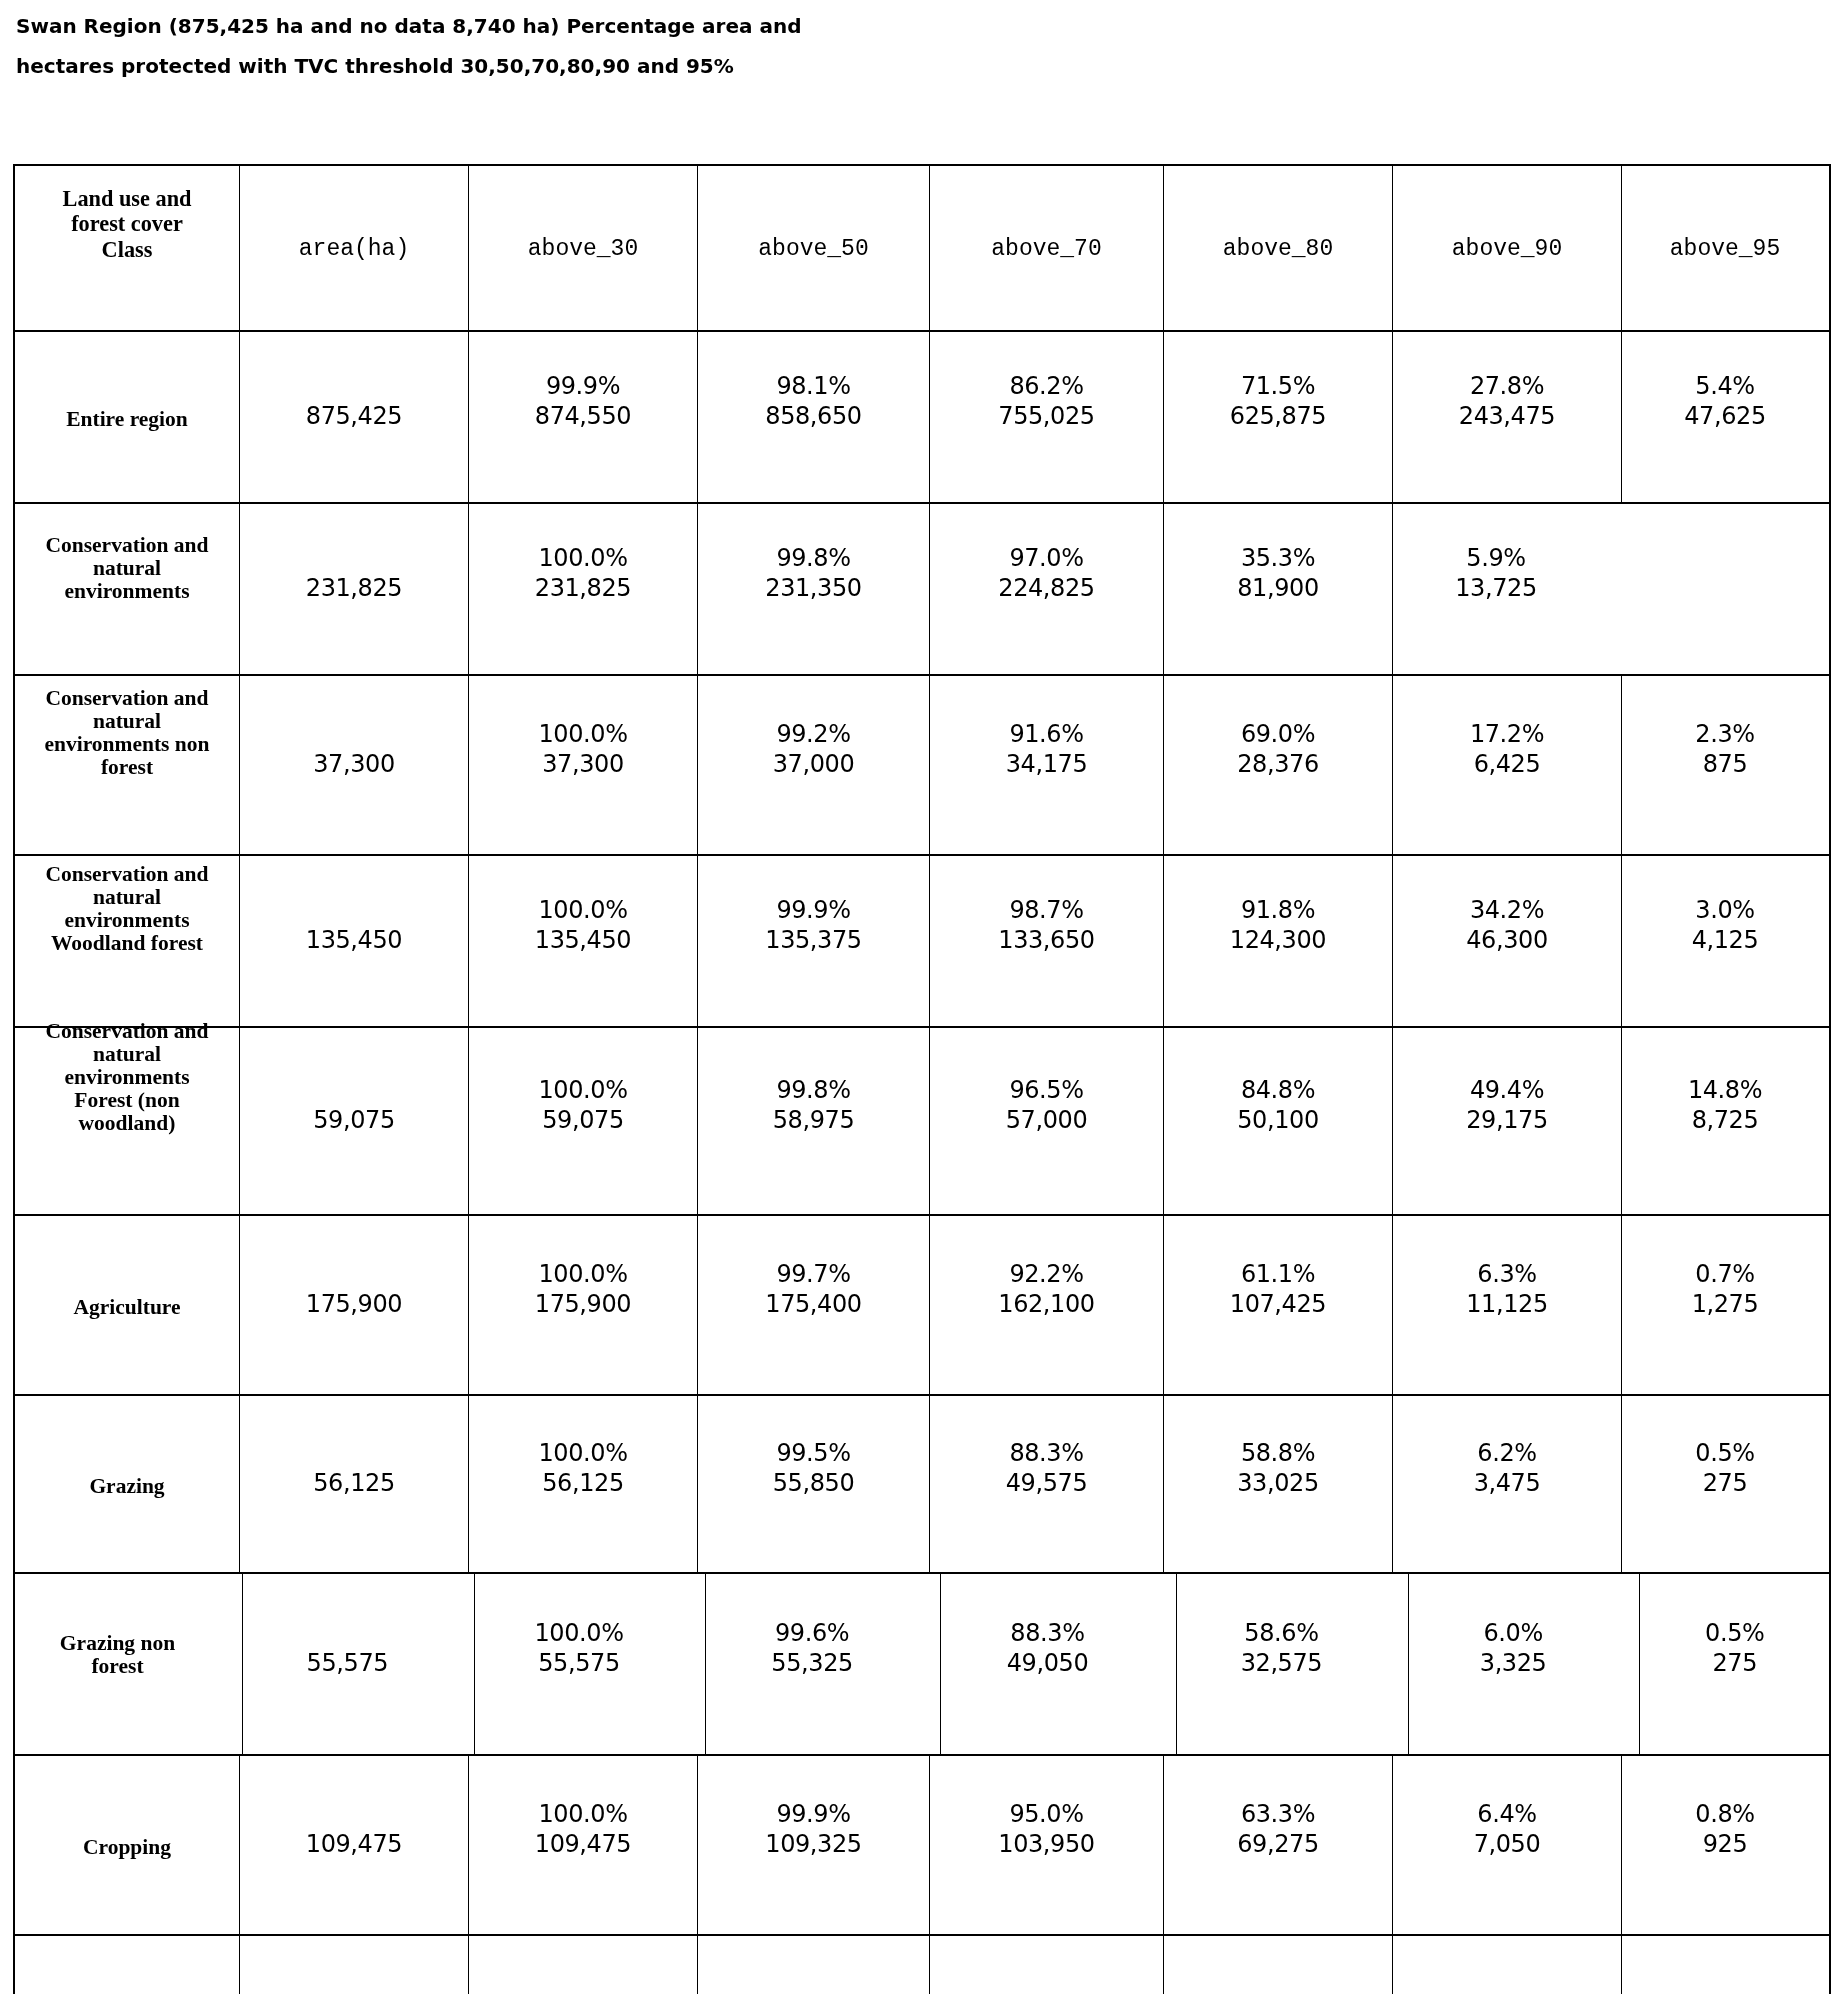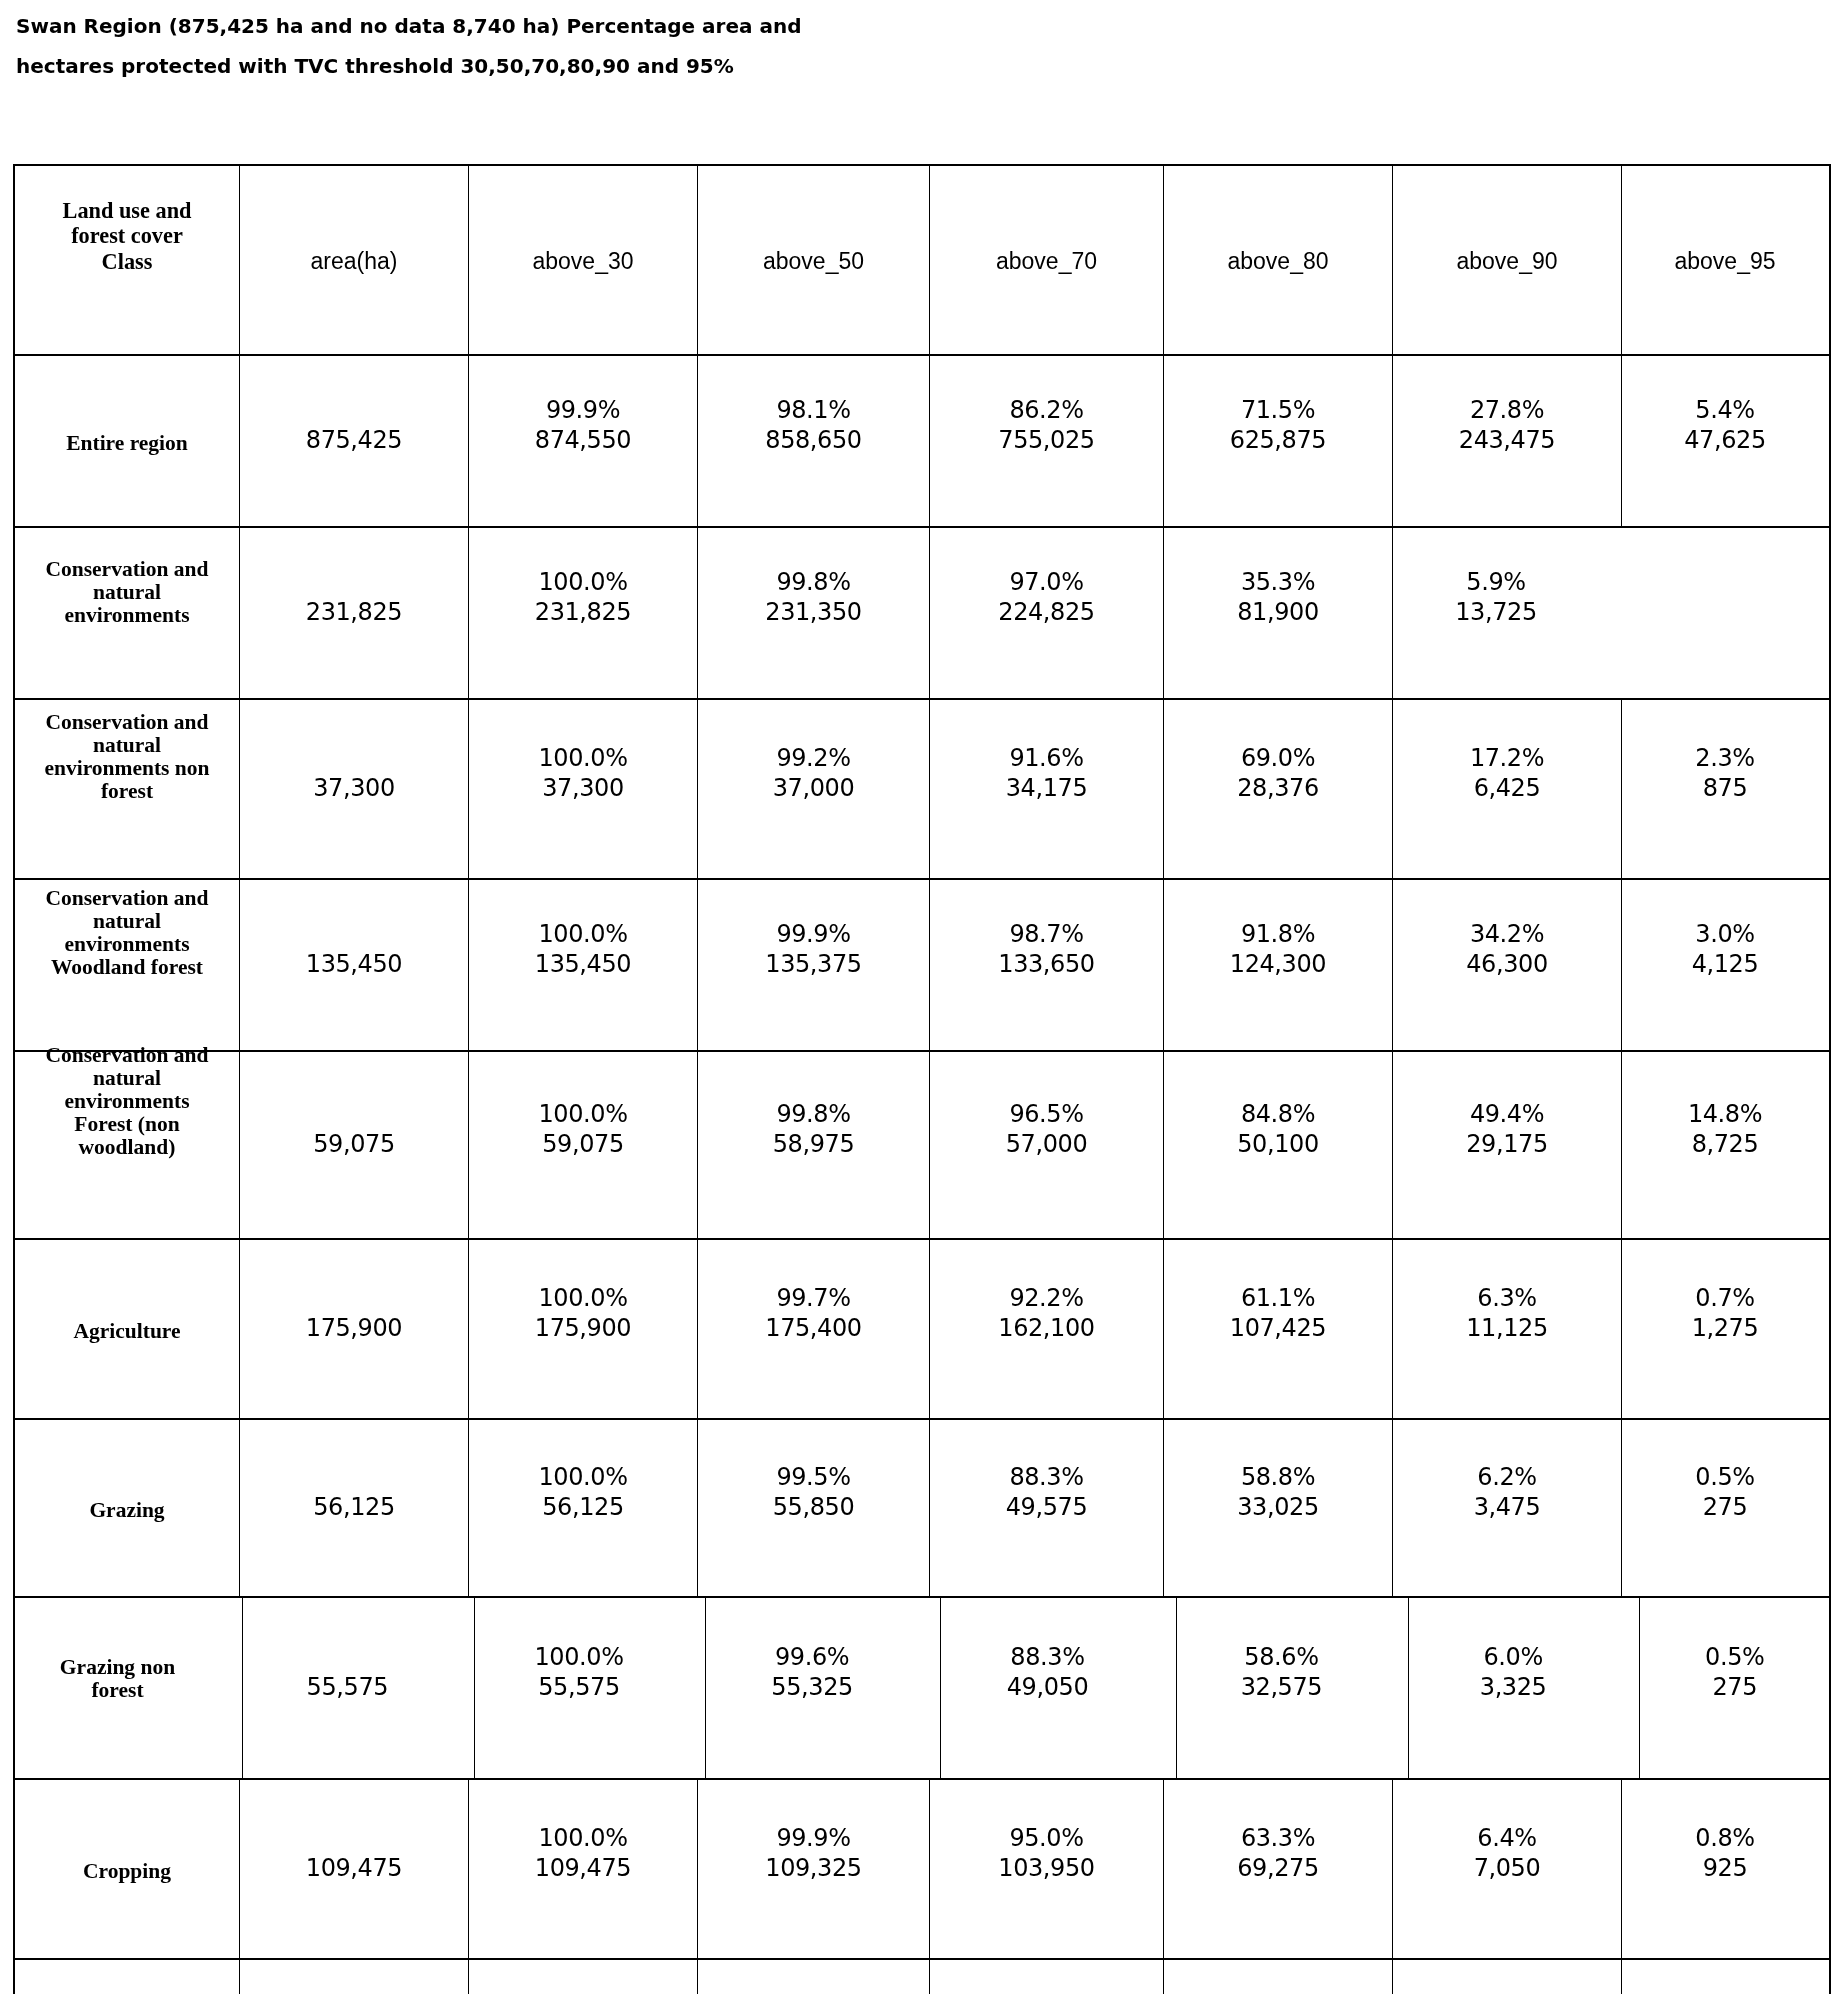--- a/index.html
+++ b/index.html
@@ -6,30 +6,30 @@
   body{width:1839px;height:2549px;position:relative;font-family:"Liberation Sans",sans-serif;color:#000;}
 
   
   #title{position:absolute;top:6.4px;left:16px;width:100%;text-align:left;
          font-family:"DejaVu Sans",sans-serif;font-weight:bold;font-size:20px;line-height:40px;}
   #title .line{display:block;}
 
   
   #swan-table{position:absolute;left:13px;top:164px;width:1818px;border:2.4px solid #000;box-sizing:border-box;background:#fff;}
   .trow{display:flex;border-top:2.8px solid #000;box-sizing:border-box;}
-  .trow.header{height:188px;border-top:none;}
+  .trow.header{height:164px;border-top:none;}
   .cell{position:relative;box-sizing:border-box;border-left:1.2px solid #000;overflow:visible;}
   .cell:first-child{border-left:none;}
   .c0{width:224px}.c1{width:229px}.c2{width:229px}.c3{width:232px}
   .c4{width:234px}.c5{width:229px}.c6{width:229px}.c7{width:207px}
   .cell-inner{position:absolute;left:3.2px;right:3.2px;bottom:50%;transform:translateY(14.4px);text-align:center;}
   .line{display:block;}
   .num{font-family:"DejaVu Sans",sans-serif;font-size:24px;line-height:30px;letter-spacing:-0.4px;}
   .lbl{font-family:"Liberation Serif",serif;font-weight:bold;font-size:21.5px;line-height:23px;margin-top:32px;}
-  .hdr{font-family:Liberation Sans, sans-serif;font-size:23px;line-height:26px;}
+  .hdr{font-family:Liberation Mono, monospace;font-size:23px;line-height:26px;}
   .hdr0{font-family:"Liberation Serif",serif;font-weight:bold;font-size:22.3px;line-height:25.5px;}
 </style>
 </head>
 <body>
 
 <div id="title">
   <span class="line">Swan Region (875,425 ha and no data 8,740 ha) Percentage area and</span>
   <span class="line">hectares protected with TVC threshold 30,50,70,80,90 and 95%</span>
 </div>
 

